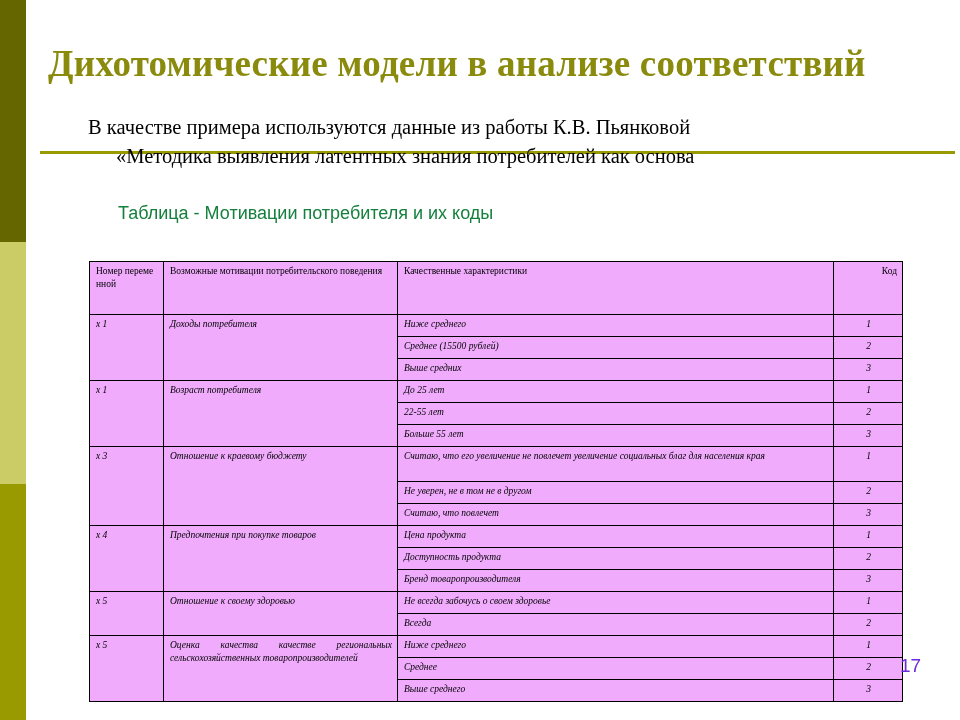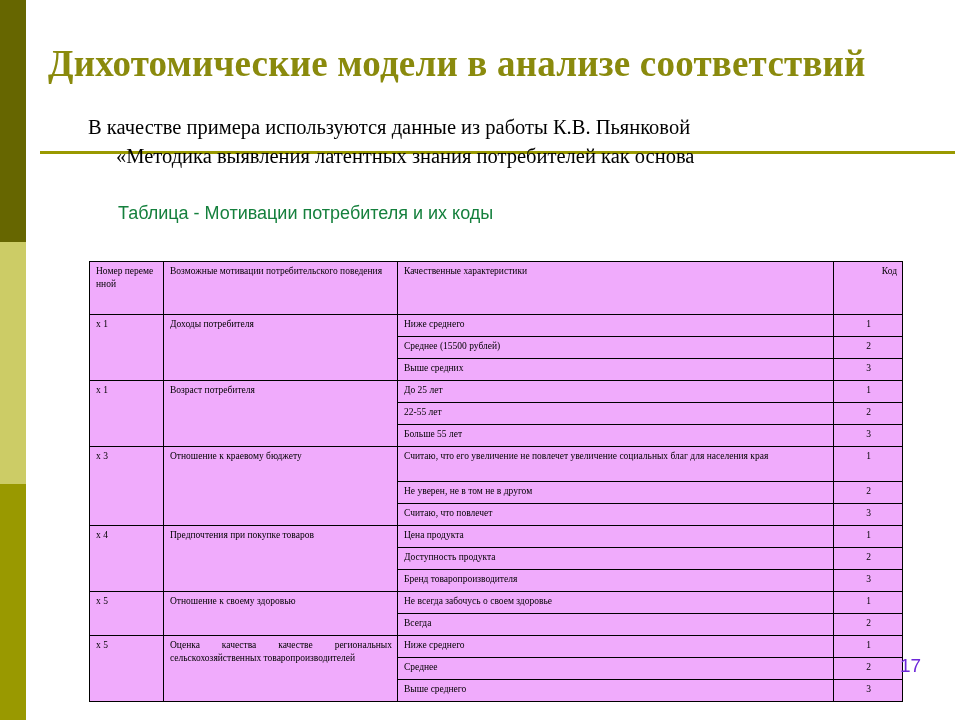--- a/index.html
+++ b/index.html
@@ -101,21 +101,21 @@
   }
   #data-table .c-var  { width: 62px; }
   #data-table .c-mot  { width: 222px; }
   #data-table .c-qual { width: 424px; }
   #data-table .c-code { width: 57px; text-align: right; }
 
   #data-table thead td { height: 46px; }
   #data-table .justified { text-align: justify; text-align-last: left; }
   #data-table .justified-head { text-align: justify; }
   #data-table .code-cell { text-align: center; }
-  #data-table tbody td { height: 15px; }
+  #data-table tbody td { height: 15px; font-style: italic; }
   #data-table .tall { height: 28px; }
 </style>
 </head>
 <body>
 
 <div id="sidebar">
   <div class="band band-top"></div>
   <div class="band band-mid"></div>
   <div class="band band-bottom"></div>
 </div>

